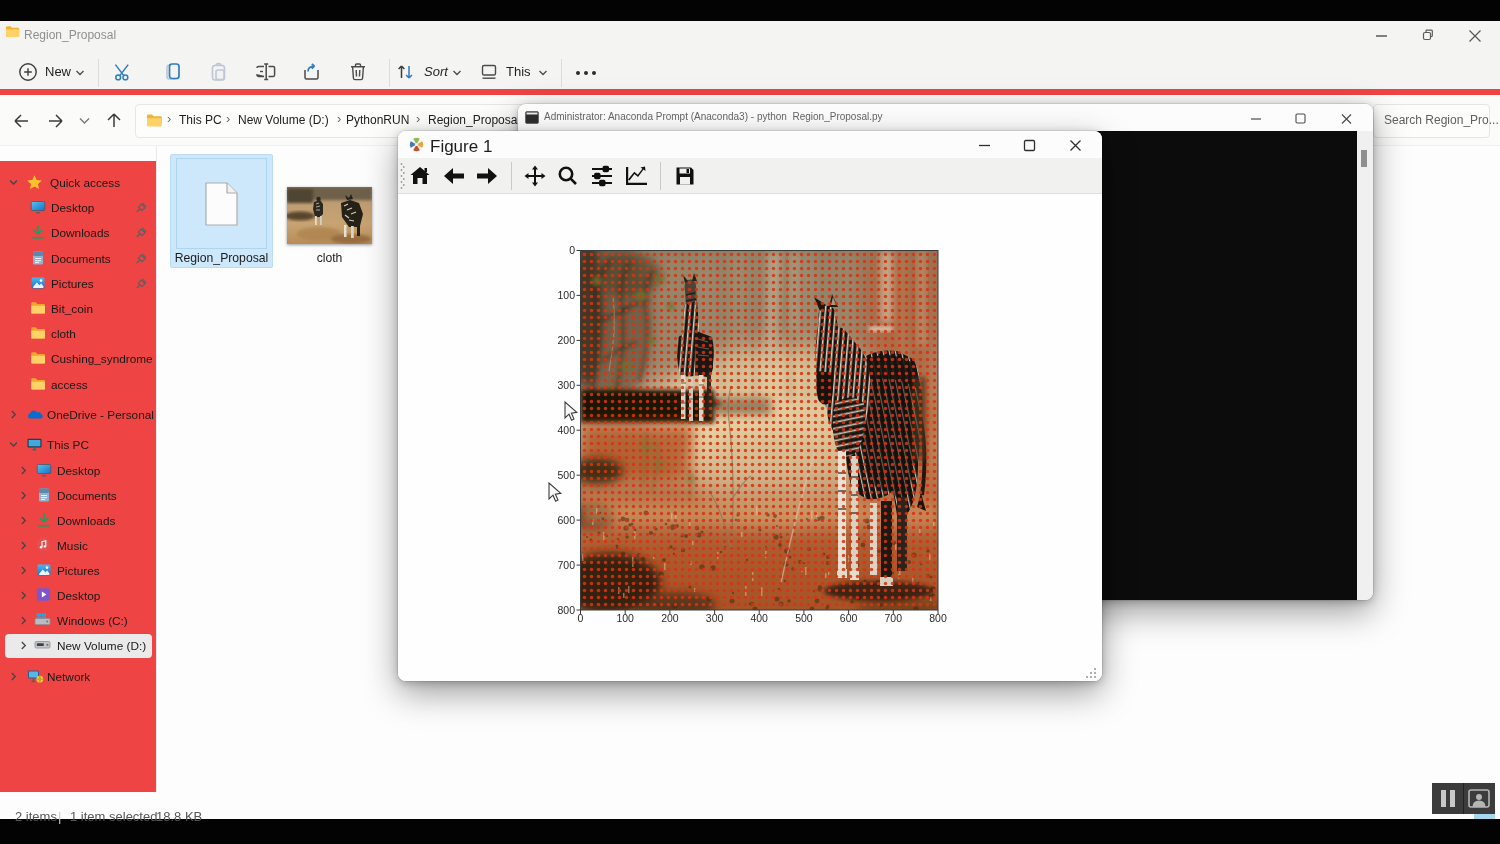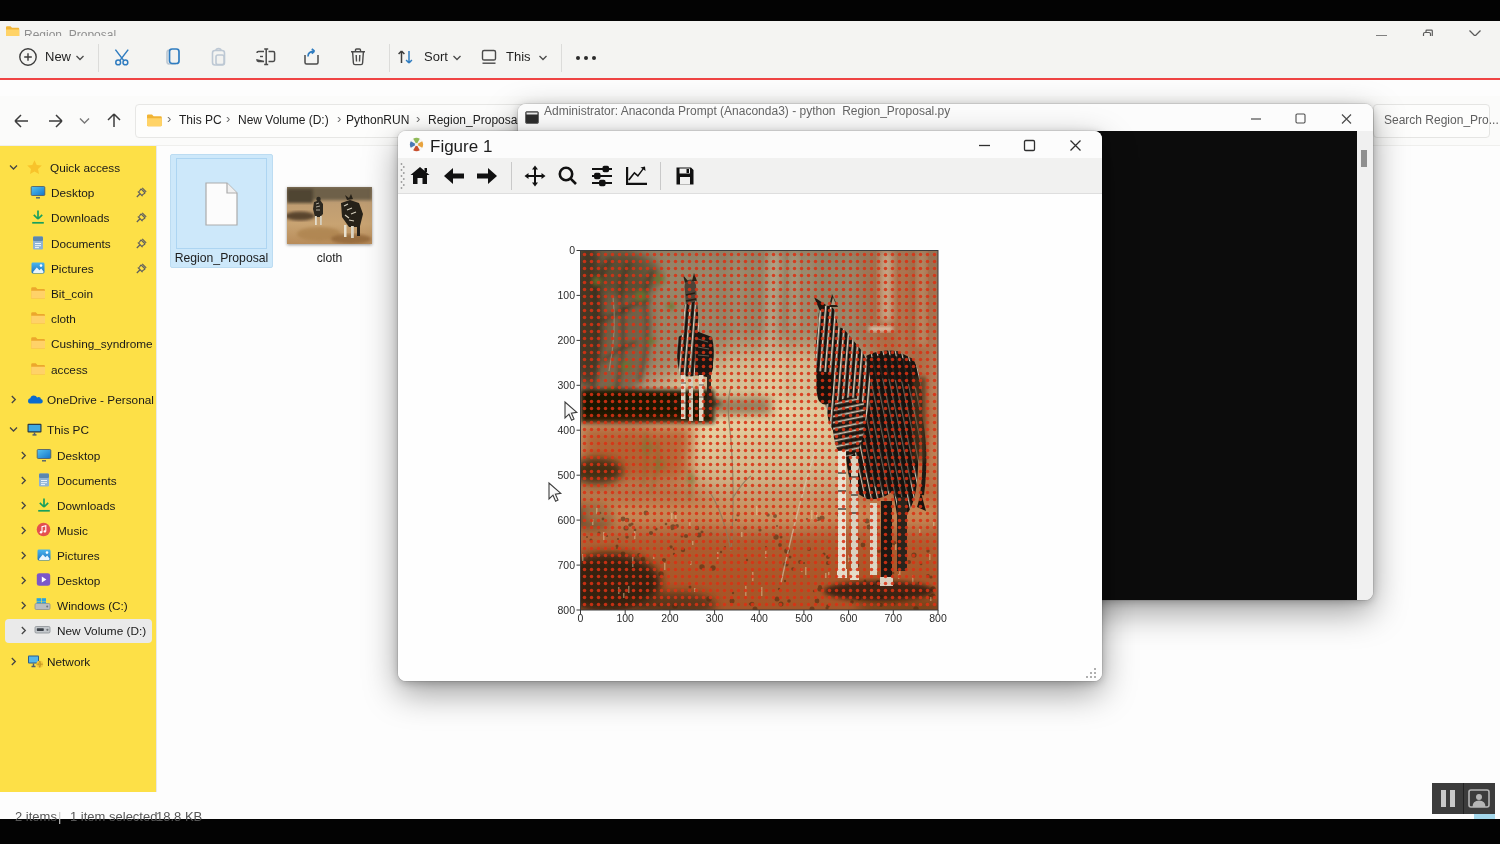--- a/index.html
+++ b/index.html
@@ -3,28 +3,28 @@
 <meta charset="utf-8">
 <style>
   * { margin:0; padding:0; box-sizing:border-box; }
   html,body { width:1500px; height:844px; background:#030303; overflow:hidden;
     font-family:"Liberation Sans", sans-serif; }
   .abs { position:absolute; }
   #stage { position:relative; width:1500px; height:844px; }
   
   #explorer { position:absolute; left:0; top:21px; width:1500px; height:798px; background:#fdfdfd; }
   #tabrow { position:absolute; left:0; top:0; width:1500px; height:30px; background:#f4f4f2; }
-  #toolbar { position:absolute; left:0; top:15px; width:1500px; height:44px; background:#f4f4f2; border-bottom:2px solid #ef4444; }
+  #toolbar { position:absolute; left:0; top:30px; width:1500px; height:44px; background:#f4f4f2; border-bottom:6px solid #ef4444; }
   #addrrow { position:absolute; left:0; top:75px; width:1500px; height:50px; background:#fbfbfa; border-bottom:1px solid #efefed; }
   .tbtxt { font-size:13px; color:#1f1f1f; }
   .graytxt { color:#8f8f8f; }
   .crumb { color:#6a6a6a; font-size:13px; top:-2px; }
   .abs span.abs { white-space:nowrap; }
   .vsep { position:absolute; width:1px; background:#dcdcda; }
-  #sidebar { position:absolute; left:0; top:125px; width:156px; height:650px; background:#fde047;text-decoration:underline; }
+  #sidebar { position:absolute; left:0; top:140px; width:156px; height:650px; background:#ef4444;text-decoration:underline; }
   #sideline { position:absolute; left:156px; top:125px; width:1px; height:650px; background:#e9e9e7; }
   .srow { position:absolute; left:0; height:24px; width:156px; }
   .srow .lbl { position:absolute; top:5px; font-size:11.8px; color:#191919; white-space:nowrap; }
   .srow svg.icon { position:absolute; top:3px; }
   .srow svg.chev { position:absolute; top:6px; }
   .srow svg.pin { position:absolute; right:8px; top:5px; }
   #statusbar { position:absolute; left:0; top:771px; width:1500px; height:27px; background:#fdfdfd; }
   #statusbar span { position:absolute; top:17px; font-size:13px; color:#565656; }
   
   .win { position:absolute; border-radius:8px; box-shadow:0 0 0 1px rgba(0,0,0,.08), 0 12px 34px rgba(0,0,0,.38), 0 2px 8px rgba(0,0,0,.22); }
@@ -96,21 +96,21 @@
             <path d="M8.2 8 L8.5 14.5 M11.8 8 L11.5 14.5"></path>
           </g>
         </svg>
     <div class="vsep" style="left:389px;top:8px;height:28px;"></div>
     <svg class="abs" style="left:396px;top:11px" width="20" height="20" viewBox="0 0 20 20">
           <g fill="none" stroke-width="1.5">
             <path d="M5.5 16 L5.5 4 M5.5 4 L2.6 7 M5.5 4 L8.4 7" stroke="#3d3d3d"></path>
             <path d="M13 4 L13 16 M13 16 L10.1 13 M13 16 L15.9 13" stroke="#2f7cc0"></path>
           </g>
         </svg>
-    <span class="abs tbtxt" style="left:424px;top:13px;">Sort</span>
+    <span class="abs tbtxt" style="left:424px;top:13px;font-style:italic;">Sort</span>
     <svg class="abs" style="left:452px;top:18px" width="10" height="8" viewBox="0 0 10 8">
           <path d="M1.5 2 L5 5.5 L8.5 2" fill="none" stroke="#4a4a4a" stroke-width="1.3"></path>
         </svg>
     <svg class="abs" style="left:479px;top:12px" width="20" height="18" viewBox="0 0 20 18">
           <g fill="none" stroke="#4a4a4a" stroke-width="1.4">
             <rect x="3.5" y="2.5" width="13" height="9.5" rx="1.6"></rect>
             <path d="M3.5 15.2 L16.5 15.2"></path>
           </g>
         </svg>
     <span class="abs tbtxt" style="left:506px;top:13px;">This</span>
@@ -465,21 +465,21 @@
     <span style="left:156px;">18.8 KB</span>
   </div>
 </div>
 
 <div class="win" id="conda" style="left:518px;top:104px;width:855px;height:496px;background:#fcfcfc;">
   <div class="abs" style="left:0;top:0;width:855px;height:27px;background:#fcfcfc;border-radius:8px 8px 0 0;"></div>
   <svg class="abs" style="left:7px;top:7px" width="14" height="13" viewBox="0 0 14 13">
         <rect x="0.5" y="0.5" width="13" height="12" rx="1.5" fill="#2d2d2d" stroke="#6a6a6a" stroke-width="1"></rect>
         <rect x="1.5" y="1.5" width="11" height="2" fill="#e8e8e8"></rect>
       </svg>
-  <span class="abs" style="left:26px;top:0;font-size:12px;color:#666;">Administrator: Anaconda Prompt (Anaconda3) - python&nbsp; Region_Proposal.py</span>
+  <span class="abs" style="left:26px;top:7px;font-size:10px;color:#666;">Administrator: Anaconda Prompt (Anaconda3) - python&nbsp; Region_Proposal.py</span>
   <svg class="abs" style="left:732px;top:9px" width="110" height="12" viewBox="0 0 110 12">
     <path d="M1 6 L11 6" stroke="#4c4c4c" stroke-width="1.2"></path>
     <rect x="46" y="1" width="9" height="9" rx="1.2" fill="none" stroke="#4c4c4c" stroke-width="1.1"></rect>
     <path d="M92 1.5 L101 10.5 M101 1.5 L92 10.5" stroke="#4c4c4c" stroke-width="1.2"></path>
   </svg>
   <div class="abs" style="left:0;top:27px;width:839px;height:469px;background:#0c0c0c;border-radius:0 0 0 8px;"></div>
   <div class="abs" style="left:839px;top:27px;width:16px;height:469px;background:#f0f0f0;border-radius:0 0 8px 0;"></div>
   <div class="abs" style="left:843px;top:46px;width:6px;height:17px;background:#8f8f8f;"></div>
 </div>
 

